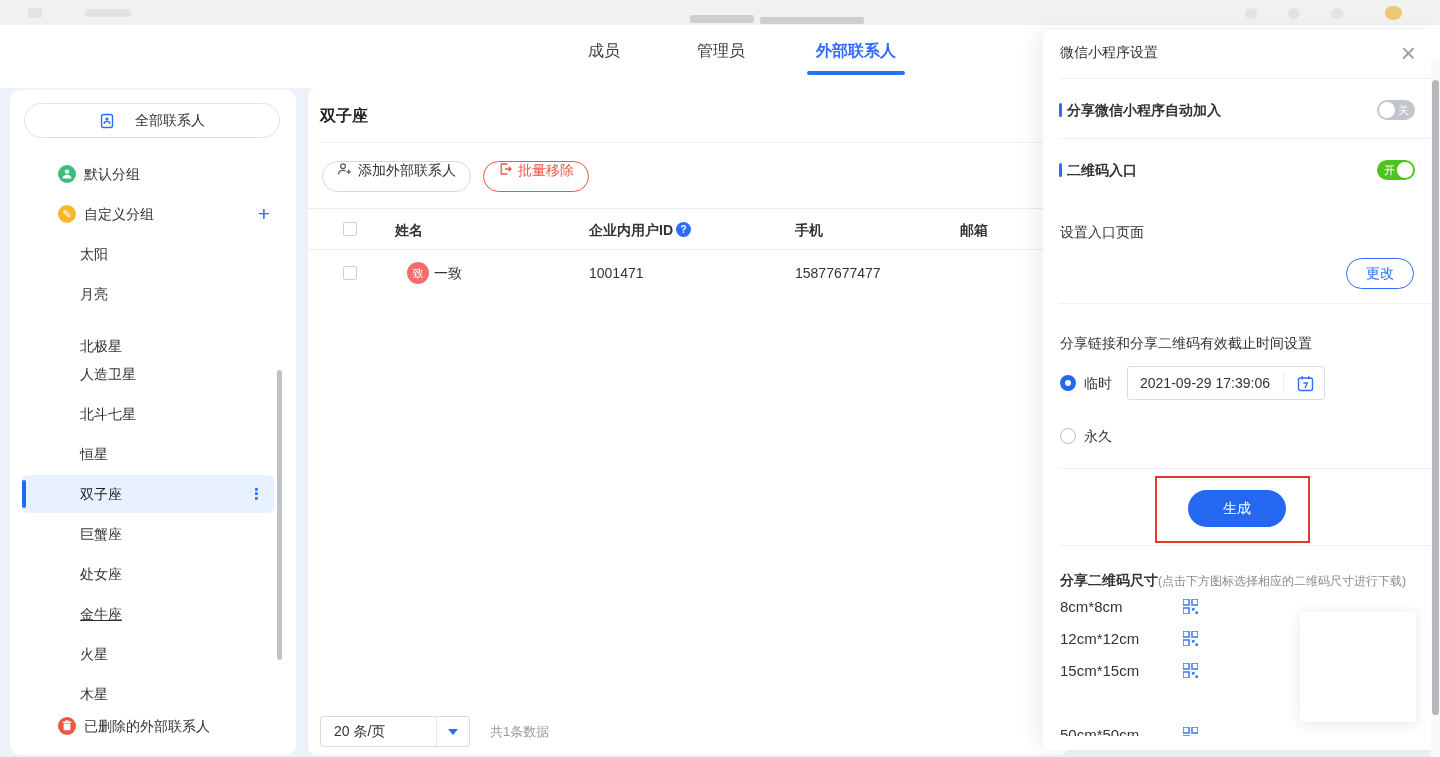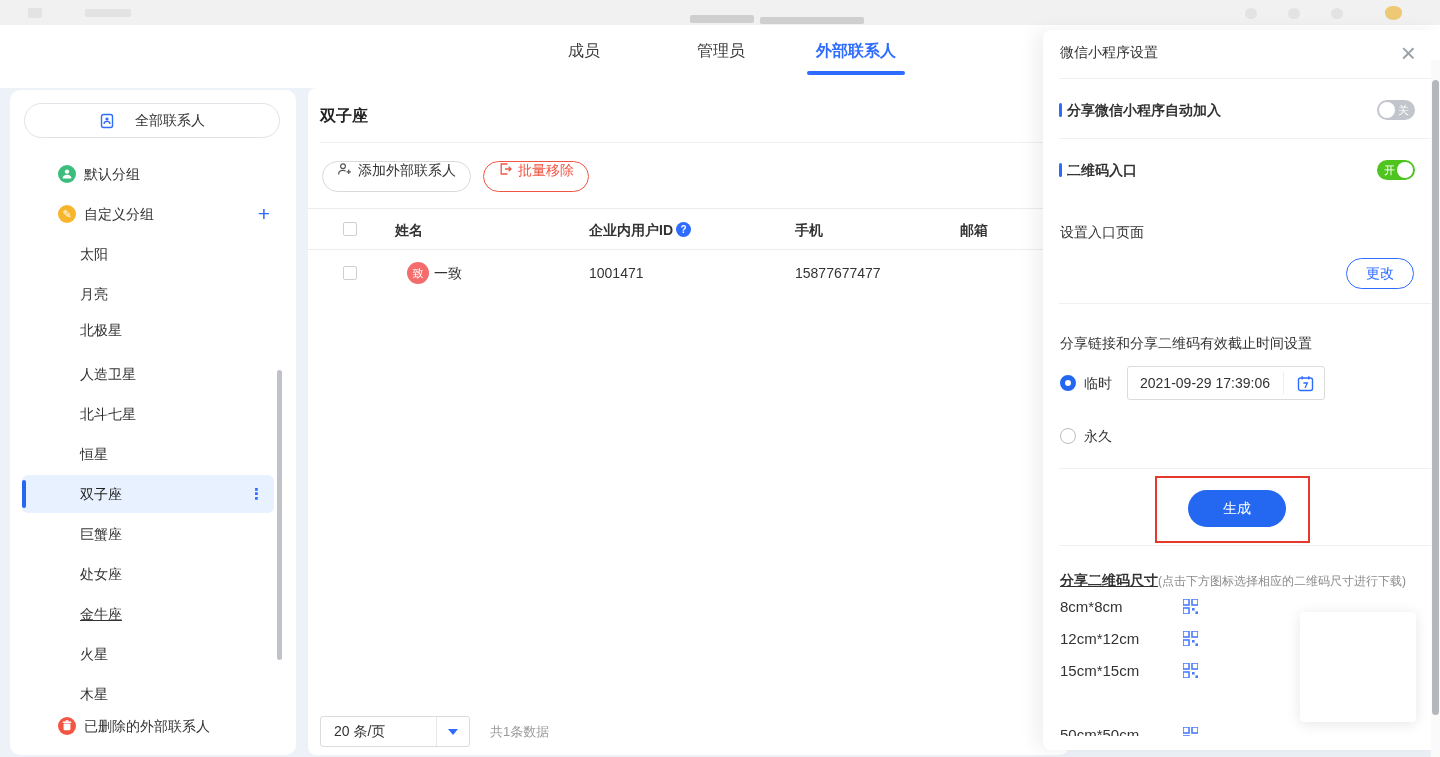--- a/index.html
+++ b/index.html
@@ -92,21 +92,21 @@
   .radio-label { position:absolute; left:41px; font-size:14px; color:#333; line-height:20px; cursor:pointer; }
   .date-input { position:absolute; left:84px; top:336px; width:198px; height:34px; border:1px solid #dcdcdc;
                 border-radius:3px; background:#fff; }
   .date-input .d-val { position:absolute; left:12px; line-height:32px; font-size:14px; color:#333; }
   .date-input .sep { position:absolute; right:40px; top:5px; bottom:5px; width:1px; background:#ededed; }
   .cal { position:absolute; right:10px; top:8px; width:17px; height:17px; }
   .red-rect { position:absolute; left:112px; top:446px; width:155px; height:67px; border:2px solid #e6392e; }
   .gen-btn { position:absolute; left:145px; top:460px; width:98px; height:37px; border:none; border-radius:19px;
              background:#2468f2; color:#fff; font-size:14px; cursor:pointer; }
   .qr-title { position:absolute; left:17px; top:540px; line-height:20px; }
-  .qr-title .b { font-size:14px; font-weight:bold; color:#333;text-decoration:underline; }
+  .qr-title .b { font-size:14px; font-weight:bold; color:#333; }
   .qr-title .hint { font-size:12px; color:#8a8a8a; }
   .qr-row { position:absolute; left:0; width:100%; height:32px; }
   .qr-row .sz { position:absolute; left:17px; line-height:32px; font-size:15px; color:#333; }
   .qr-row .qr-ic { position:absolute; left:140px; top:8px; cursor:pointer; }
   .float-box { position:absolute; left:257px; top:582px; width:116px; height:110px; background:#fff;
                border-radius:4px; box-shadow:0 2px 14px rgba(0,0,0,.10); z-index:5; }
 
   
   .pg-scroll-track { position:absolute; right:0; top:60px; width:9px; height:697px; background:#fafafa; z-index:9; }
   .pg-scroll-thumb { position:absolute; right:1px; top:80px; width:7px; height:635px; background:#b4b7bc; border-radius:3.5px; z-index:10; }
@@ -121,21 +121,21 @@
     <div class="ghost" style="left:85px;top:9px;width:46px;height:8px;"></div>
     <div class="ghost dark" style="left:690px;top:15px;width:64px;height:8px;"></div>
     <div class="ghost dark" style="left:760px;top:17px;width:104px;height:7px;"></div>
     <div class="ghost" style="left:1245px;top:8px;width:12px;height:11px;border-radius:50%;"></div>
     <div class="ghost" style="left:1288px;top:8px;width:12px;height:11px;border-radius:50%;"></div>
     <div class="ghost" style="left:1331px;top:8px;width:12px;height:11px;border-radius:50%;"></div>
     <div class="paw"></div>
   </div>
 
   <div class="tabbar">
-    <div class="tab" style="left:568px;">成员</div>
+    <div class="tab" style="left:588px;">成员</div>
     <div class="tab" style="left:697px;">管理员</div>
     <div class="tab active" style="left:816px;">外部联系人</div>
   </div>
 
   <div class="sidebar">
     <div class="all-btn">
       <svg width="16" height="16" viewBox="0 0 16 16">
         <rect x="2.5" y="1.5" width="11" height="13" rx="2" fill="none" stroke="#2e6bff" stroke-width="1.4"></rect>
         <circle cx="8" cy="6" r="1.6" fill="#2e6bff"></circle>
         <path d="M5 11c0-1.6 1.3-2.6 3-2.6s3 1 3 2.6" fill="none" stroke="#2e6bff" stroke-width="1.3"></path>
@@ -153,21 +153,21 @@
       <span class="g-label">默认分组</span>
     </div>
     <div class="grp-row" style="top:104px;">
       <span class="circ yellow">✎</span>
       <span class="g-label">自定义分组</span>
       <span class="plus">+</span>
     </div>
 
     <div class="side-item" style="top:184px;">月亮</div>
     <div class="side-item" style="top:144px;">太阳</div>
-    <div class="side-item" style="top:220px;">北极星</div>
+    <div class="side-item" style="top:236px;">北极星</div>
     <div class="side-item" style="top:264px;">人造卫星</div>
     <div class="side-item" style="top:304px;">北斗七星</div>
     <div class="side-item" style="top:344px;">恒星</div>
     <div class="side-item sel" style="top:385px;">
       <span class="sel-bar"></span>
       <span>双子座</span>
       <span class="kebab">⋮</span>
     </div>
     <div class="side-item" style="top:424px;">巨蟹座</div>
     <div class="side-item" style="top:464px;">处女座</div>

